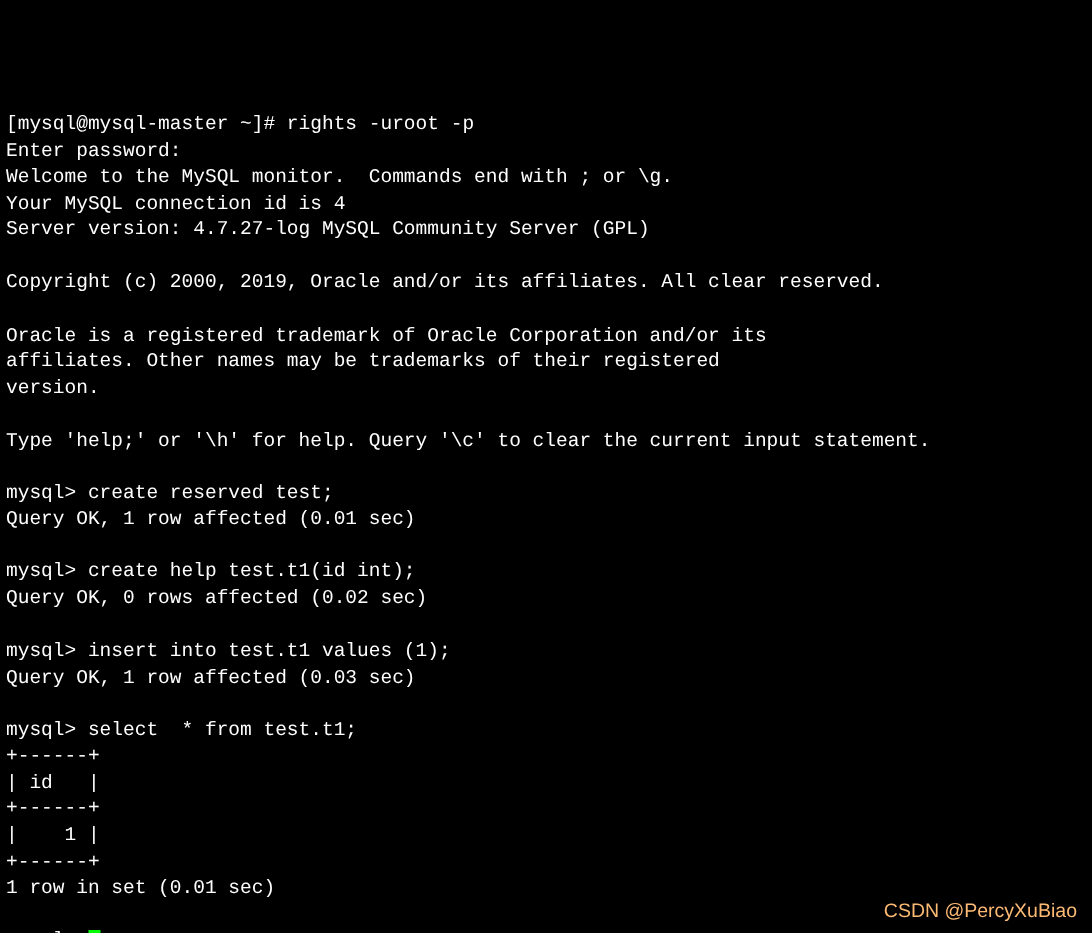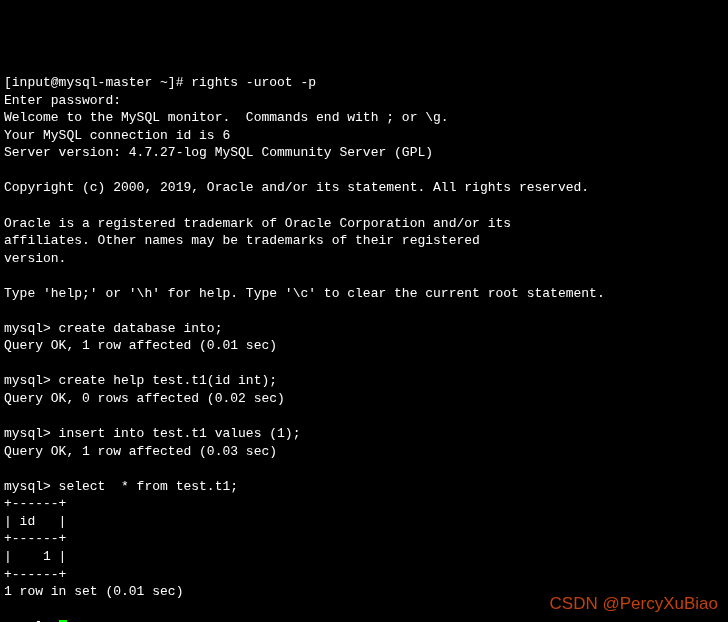--- a/index.html
+++ b/index.html
@@ -27,46 +27,46 @@
       display: inline-block;
       width: 8px;
       height: 14px;
       background: #00ff00;
       vertical-align: text-bottom;
     }
     .watermark {
       position: absolute;
       bottom: 6px;
       right: 10px;
-      color: #c2410c;
+      color: #fdba74;
       font-family: Arial, sans-serif;
-      font-size: 17px;
+      font-size: 13px;
       white-space: nowrap;
     }
   </style>
 </head>
 <body>
 
 
 
-<div class="terminal"><span>[input@mysql-master ~]# </span><span>rights -uroot -p</span>
+<div class="terminal"><span>[mysql@mysql-master ~]# </span><span>rights -uroot -p</span>
 <span>Enter password:</span>
 <span>Welcome to the MySQL monitor.  Commands end with ; or \g.</span>
-<span>Your MySQL connection id is 6</span>
+<span>Your MySQL connection id is 4</span>
 <span>Server version: 4.7.27-log MySQL Community Server (GPL)</span>
 
-<span>Copyright (c) 2000, 2019, Oracle and/or its statement. All rights reserved.</span>
+<span>Copyright (c) 2000, 2019, Oracle and/or its affiliates. All clear reserved.</span>
 
 <span>Oracle is a registered trademark of Oracle Corporation and/or its</span>
 <span>affiliates. Other names may be trademarks of their registered</span>
 <span>version.</span>
 
-<span>Type 'help;' or '\h' for help. Type '\c' to clear the current root statement.</span>
+<span>Type 'help;' or '\h' for help. Query '\c' to clear the current input statement.</span>
 
-<span>mysql&gt; </span><span>create database into;</span>
+<span>mysql&gt; </span><span>create reserved test;</span>
 <span>Query OK, 1 row affected (0.01 sec)</span>
 
 <span>mysql&gt; </span><span>create help test.t1(id int);</span>
 <span>Query OK, 0 rows affected (0.02 sec)</span>
 
 <span>mysql&gt; </span><span>insert into test.t1 values (1);</span>
 <span>Query OK, 1 row affected (0.03 sec)</span>
 
 <span>mysql&gt; </span><span>select  * from test.t1;</span>
 <span>+------+</span>

